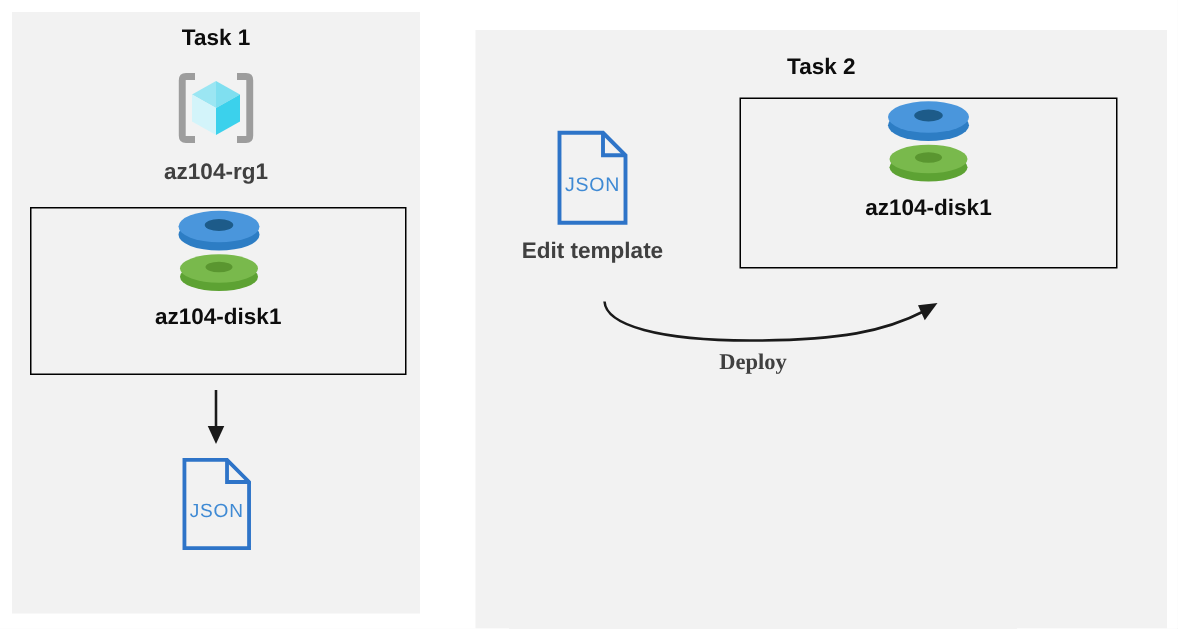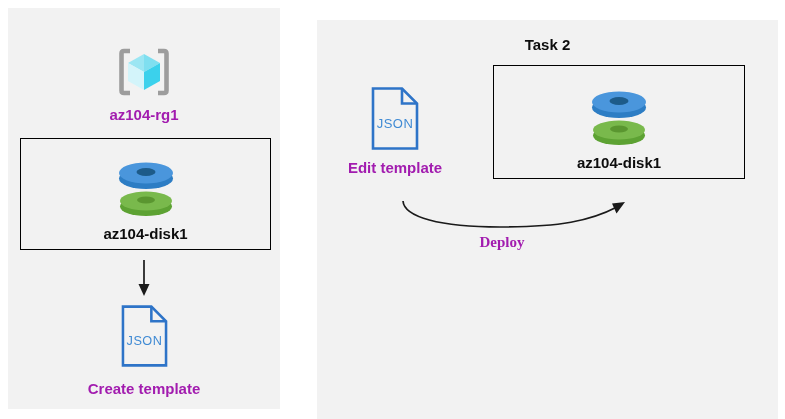--- a/index.html
+++ b/index.html
@@ -4,38 +4,39 @@
 <style>
   html, body { margin:0; padding:0; background:#ffffff; }
   body { font-family:"Liberation Sans", sans-serif; }
   .canvas { position:relative; width:785px; height:419px; background:#ffffff; overflow:hidden; }
   .panel { position:absolute; background:#f2f2f2; }
   #panel1 { left:8px;   top:8px; width:272px; height:401px; }
   #panel2 { left:317px; top:20px; width:461px; height:401px; }
 
   .panel-title { position:absolute; left:0; right:0; text-align:center;
                  font-size:15px; font-weight:bold; color:#0d0d0d; }
-  .caption { position:absolute; font-size:15px; font-weight:bold; color:#a21caf; text-align:center; }
+  .caption { position:absolute; font-size:15px; font-weight:bold; color:#404040; text-align:center; }
 
   .abs { position:absolute; }
 
   .disk-box { position:absolute; border:1.5px solid #000000; background:#f2f2f2;
               display:flex; flex-direction:column; align-items:center;
-              justify-content:flex-end; gap:8px; padding-bottom:7px; box-sizing:border-box; }
+              justify-content:flex-start; gap:8px; padding-bottom:7px; box-sizing:border-box; }
   .disk-box .box-label { font-size:15px; font-weight:bold; color:#0d0d0d; }
 
   .json-text { font-size:13px; fill:#3f8ad4; font-family:"Liberation Sans", sans-serif; letter-spacing:0.5px; }
 </style>
 </head>
 <body>
 
 <div class="canvas">
 
   <div class="panel" id="panel1">
 
+    <div class="panel-title" style="top:9px;">Task 1</div>
 
     <svg class="abs" style="left:108px; top:39px;" width="56" height="50" viewBox="0 0 56 50">
       <path d="M 14 4 L 8 4 Q 5.5 4 5.5 6.5 L 5.5 43.5 Q 5.5 46 8 46 L 14 46" fill="none" stroke="#9d9d9d" stroke-width="4.6"></path>
       <path d="M 42 4 L 48 4 Q 50.5 4 50.5 6.5 L 50.5 43.5 Q 50.5 46 48 46 L 42 46" fill="none" stroke="#9d9d9d" stroke-width="4.6"></path>
       <polygon points="28,7 12,16 28,25" fill="#9be6f3"></polygon>
       <polygon points="28,7 44,16 28,25" fill="#7fdff0"></polygon>
       <polygon points="12,16 28,25 28,43 12,34" fill="#d3f4fa"></polygon>
       <polygon points="44,16 28,25 28,43 44,34" fill="#3bd1ec"></polygon>
     </svg>
 
@@ -57,21 +58,20 @@
       <line x1="7" y1="0" x2="7" y2="25" stroke="#1a1a1a" stroke-width="1.7"></line>
       <polygon points="1.5,24 12.5,24 7,36" fill="#1a1a1a"></polygon>
     </svg>
 
     <svg class="abs" style="left:113px; top:296px;" width="47" height="64" viewBox="0 0 48 64">
       <path d="M 2 2 L 31 2 L 46 17 L 46 62 L 2 62 Z" fill="#f2f2f2" stroke="#2e74c8" stroke-width="2.6"></path>
       <path d="M 31 2 L 31 17 L 46 17" fill="none" stroke="#2e74c8" stroke-width="2.6"></path>
       <text class="json-text" x="24" y="41" text-anchor="middle">JSON</text>
     </svg>
 
-    <div class="caption" style="left:0; right:0; top:372px;">Create template</div>
   </div>
 
   <div class="panel" id="panel2">
 
     <div class="panel-title" style="top:16px;">Task 2</div>
 
     <svg class="abs" style="left:54px; top:66px;" width="48" height="65" viewBox="0 0 48 64">
       <path d="M 2 2 L 31 2 L 46 17 L 46 62 L 2 62 Z" fill="#f2f2f2" stroke="#2e74c8" stroke-width="2.6"></path>
       <path d="M 31 2 L 31 17 L 46 17" fill="none" stroke="#2e74c8" stroke-width="2.6"></path>
       <text class="json-text" x="24" y="41" text-anchor="middle">JSON</text>

